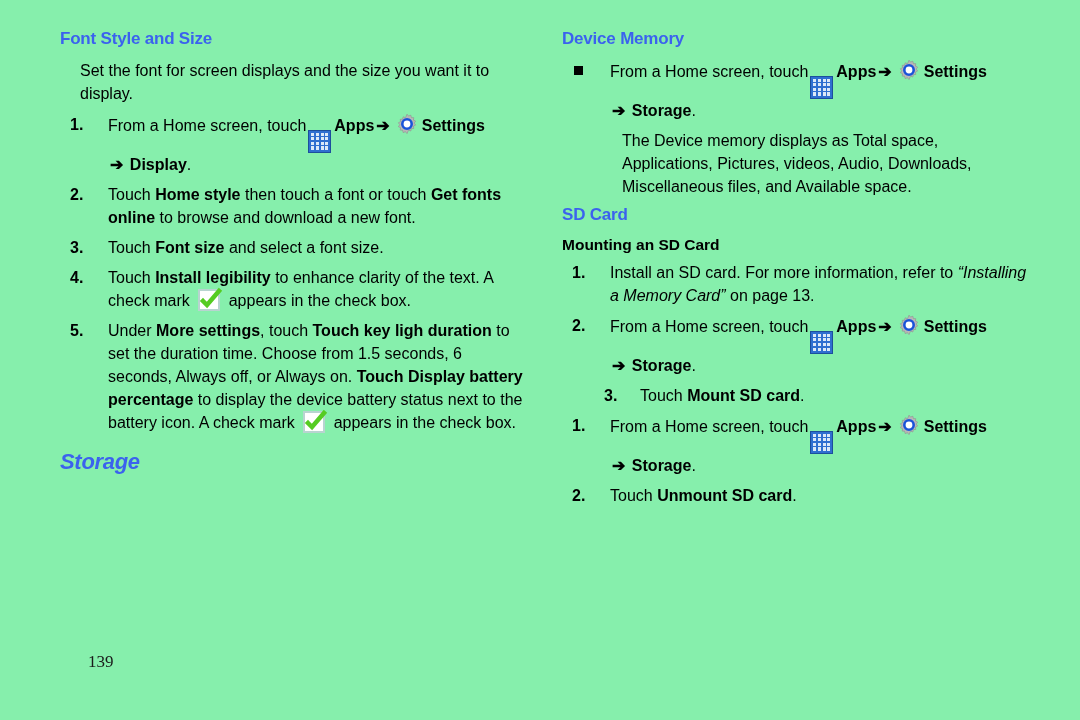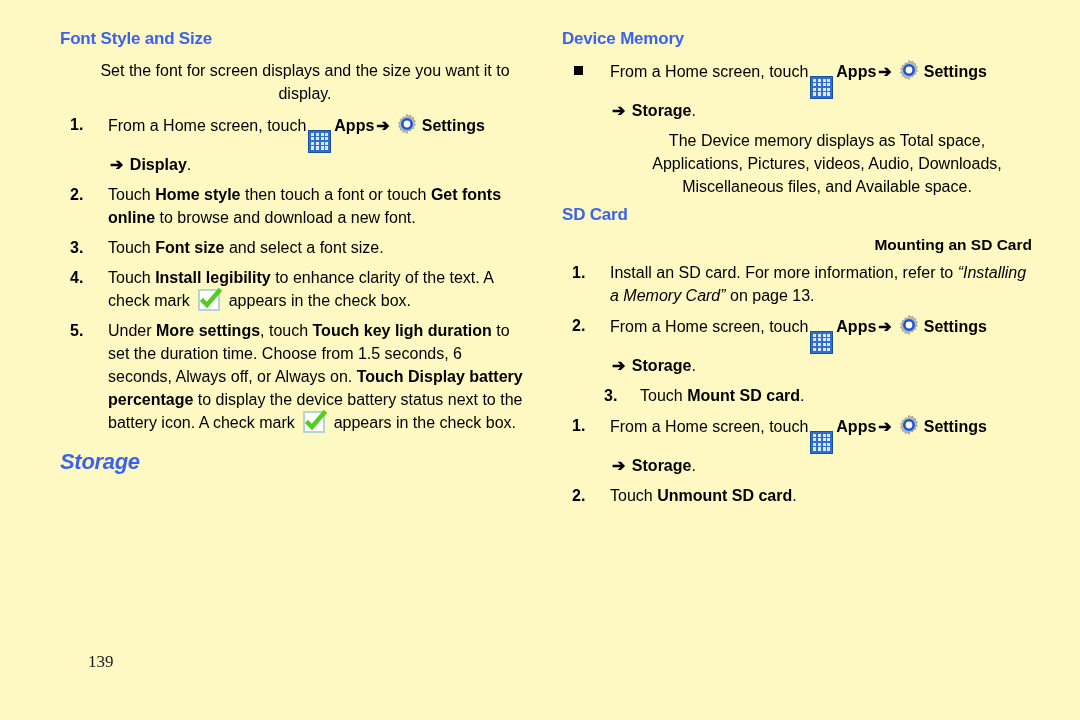--- a/index.html
+++ b/index.html
@@ -11,21 +11,21 @@
     width: 1080px;
     height: 720px;
     font-family: "Liberation Sans", sans-serif;
     color: #000000;
     overflow: hidden;
   }
   .page {
     position: relative;
     width: 1080px;
     height: 720px;
-    background: #fef9c3;
+    background: #86efac;
   }
   .col {
     position: absolute;
     top: 30px;
     width: 470px;
   }
   .col-left  { left: 60px; }
   .col-right { left: 562px; }
 
   
@@ -45,30 +45,28 @@
     letter-spacing: -0.3px;
     margin: 16px 0 10px 0;
     line-height: 1.1;
   }
   .h-sub {
     color: #000000;
     font-weight: bold;
     font-size: 15.5px;
     margin: 12px 0 6px 0;
     line-height: 1.2;
-    text-align: right;
   }
 
   
   .para {
     font-size: 16px;
     line-height: 23px;
     margin: 0 0 8px 12px;
     padding-left: 8px;
-    text-align: center;
   }
   .para-indent {
     padding-left: 48px;
   }
 
   
   .item {
     position: relative;
     font-size: 16px;
     line-height: 23px;

